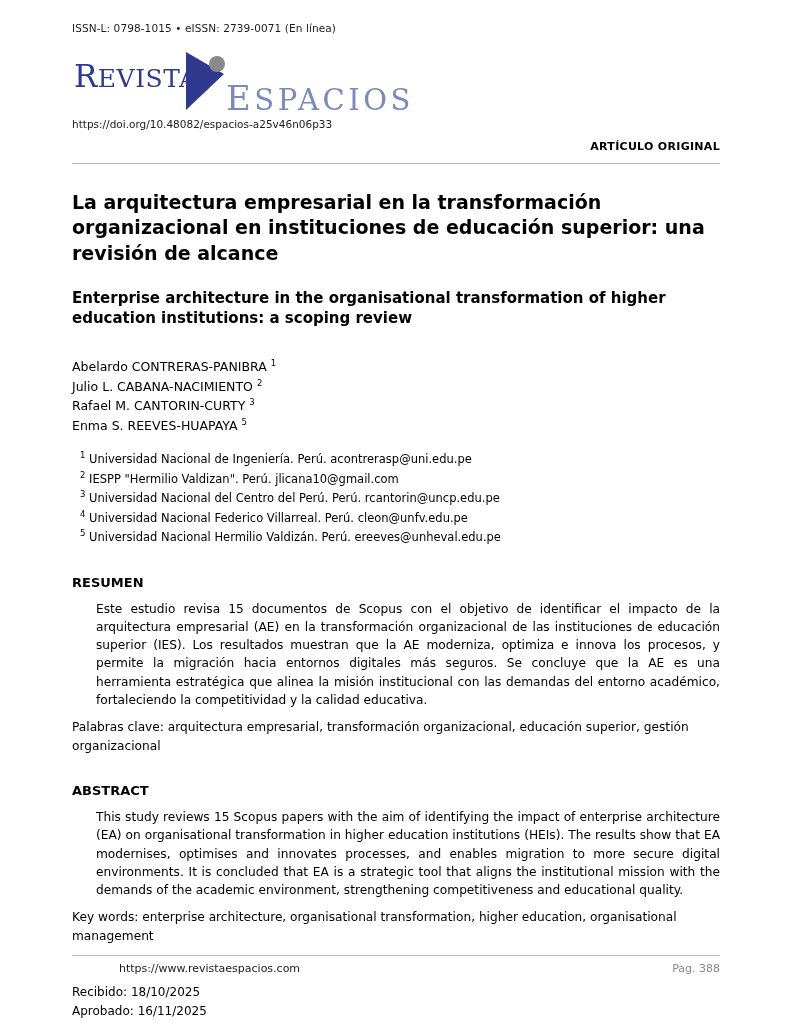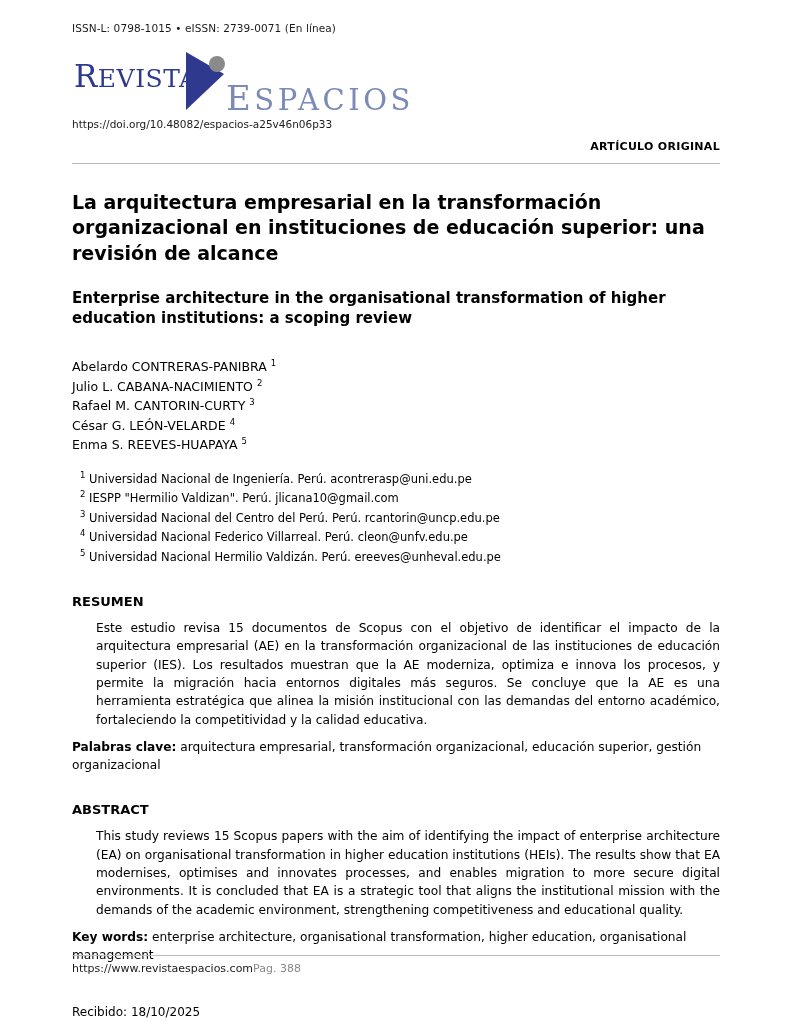--- a/index.html
+++ b/index.html
@@ -152,41 +152,43 @@
     line-height: 1.5;
     text-align: justify;
     margin-left: 24px;
   }
   .kw {
     font-size: 12.2px;
     line-height: 1.5;
     margin-top: 9px;
     text-align: left;
   }
-  .kw b { font-weight: bold; }
+  .kw b { font-weight: normal; }
   .dates {
     margin-top: 38px;
     font-size: 12px;
     line-height: 1.55;
   }
   .footer {
     position: absolute;
     left: 72px;
     top: 955px;
     width: 648px;
   }
   .footer-rule {
     border: none;
     border-top: 1px solid #bdbdbd;
     margin: 0 0 6px 0;
   }
   .footer-row {
     display: flex;
+    justify-content: space-between;
     align-items: baseline;
     font-size: 11px;
+    margin-left: 47px;
   }
   .footer-left { color: #1a1a1a; }
   .footer-right { color: #888888; }
 </style>
 </head>
 <body>
 
 <div class="page">
   <div class="content">
 
@@ -209,21 +211,20 @@
 
     <hr class="rule">
 
     <div class="title-es">La arquitectura empresarial en la transformación organizacional en instituciones de educación superior: una revisión de alcance</div>
     <div class="title-en">Enterprise architecture in the organisational transformation of higher education institutions: a scoping review</div>
 
     <div class="authors">
       <div><span>Abelardo CONTRERAS-PANIBRA</span> <span class="sup">1</span></div>
       <div><span>Julio L. CABANA-NACIMIENTO</span> <span class="sup">2</span></div>
       <div><span>Rafael M. CANTORIN-CURTY</span> <span class="sup">3</span></div>
-      <div><span>César G. LEÓN-VELARDE</span> <span class="sup">4</span></div>
       <div><span>Enma S. REEVES-HUAPAYA</span> <span class="sup">5</span></div>
     </div>
 
     <div class="affiliations">
       <div><span class="sup">1</span> <span>Universidad Nacional de Ingeniería. Perú. acontrerasp@uni.edu.pe</span></div>
       <div><span class="sup">2</span> <span>IESPP "Hermilio Valdizan". Perú. jlicana10@gmail.com</span></div>
       <div><span class="sup">3</span> <span>Universidad Nacional del Centro del Perú. Perú. rcantorin@uncp.edu.pe</span></div>
       <div><span class="sup">4</span> <span>Universidad Nacional Federico Villarreal. Perú. cleon@unfv.edu.pe</span></div>
       <div><span class="sup">5</span> <span>Universidad Nacional Hermilio Valdizán. Perú. ereeves@unheval.edu.pe</span></div>
     </div>

